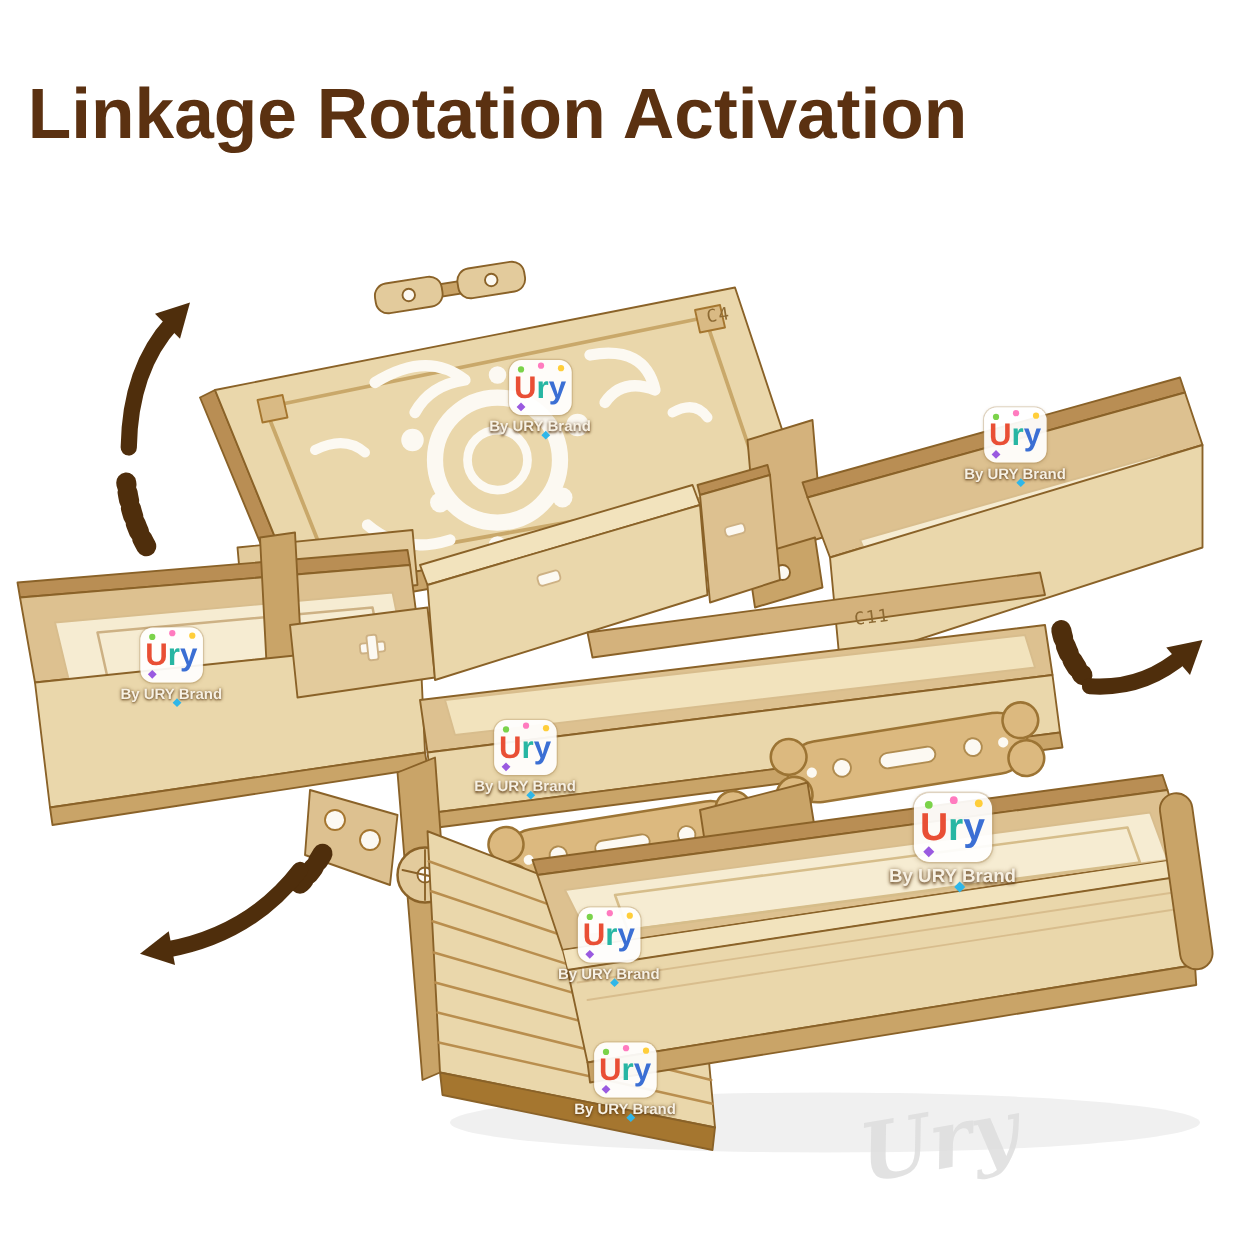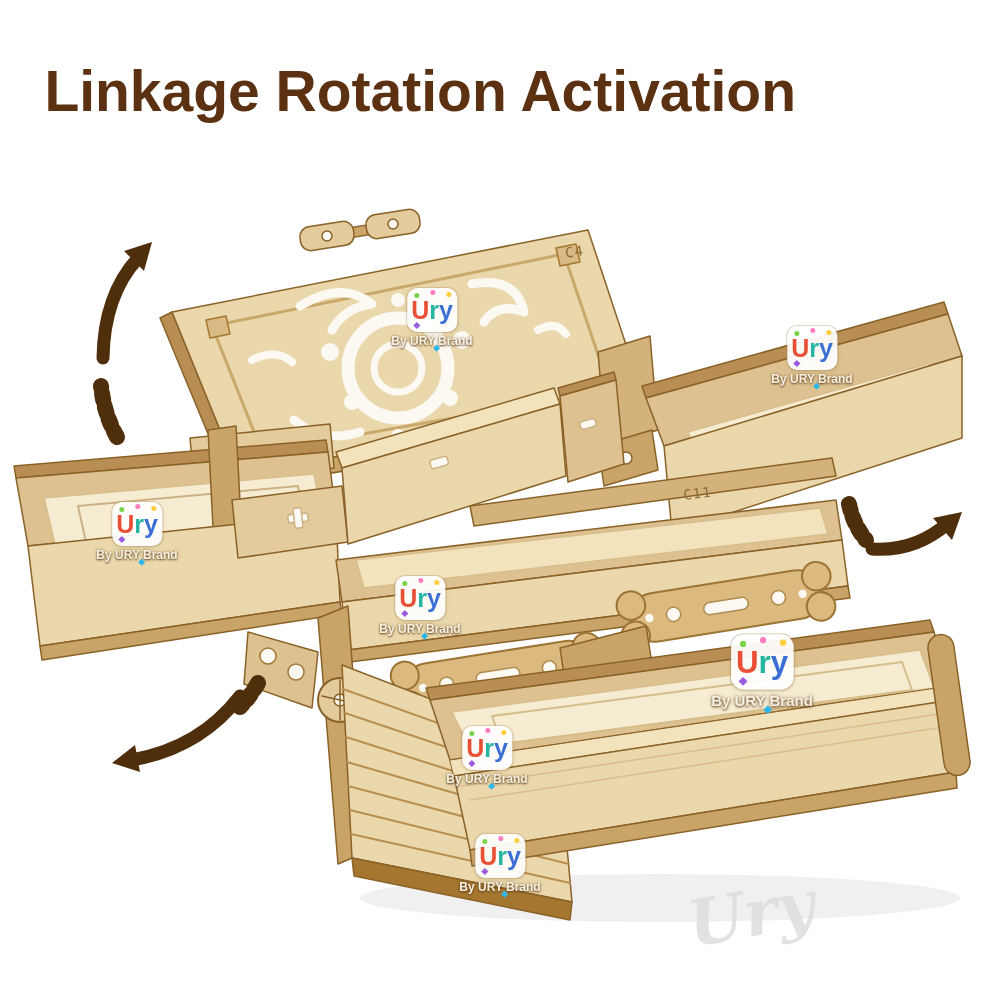--- a/index.html
+++ b/index.html
@@ -4,21 +4,21 @@
 <style>
   html,body{margin:0;padding:0;}
   body{
     width:1000px;height:1000px;position:relative;overflow:hidden;
     background:#ffffff;
     font-family:"Liberation Sans", sans-serif;
   }
   .stage{position:absolute;inset:0;}
   .headline{
     position:absolute;top:58px;left:0;width:796px;margin:0;
-    text-align:right;font-size:57px;font-weight:700;letter-spacing:0px;
+    text-align:center;font-size:57px;font-weight:700;letter-spacing:0px;
     color:#5b3111;
   }
   svg{position:absolute;left:0;top:0;}
   svg *{stroke-linejoin:round;stroke-linecap:round;}
   text.etch{
     font-family:"DejaVu Sans Mono", monospace;
     font-size:14px;fill:#8d6a33;letter-spacing:1px;
   }
   
   .wm{

